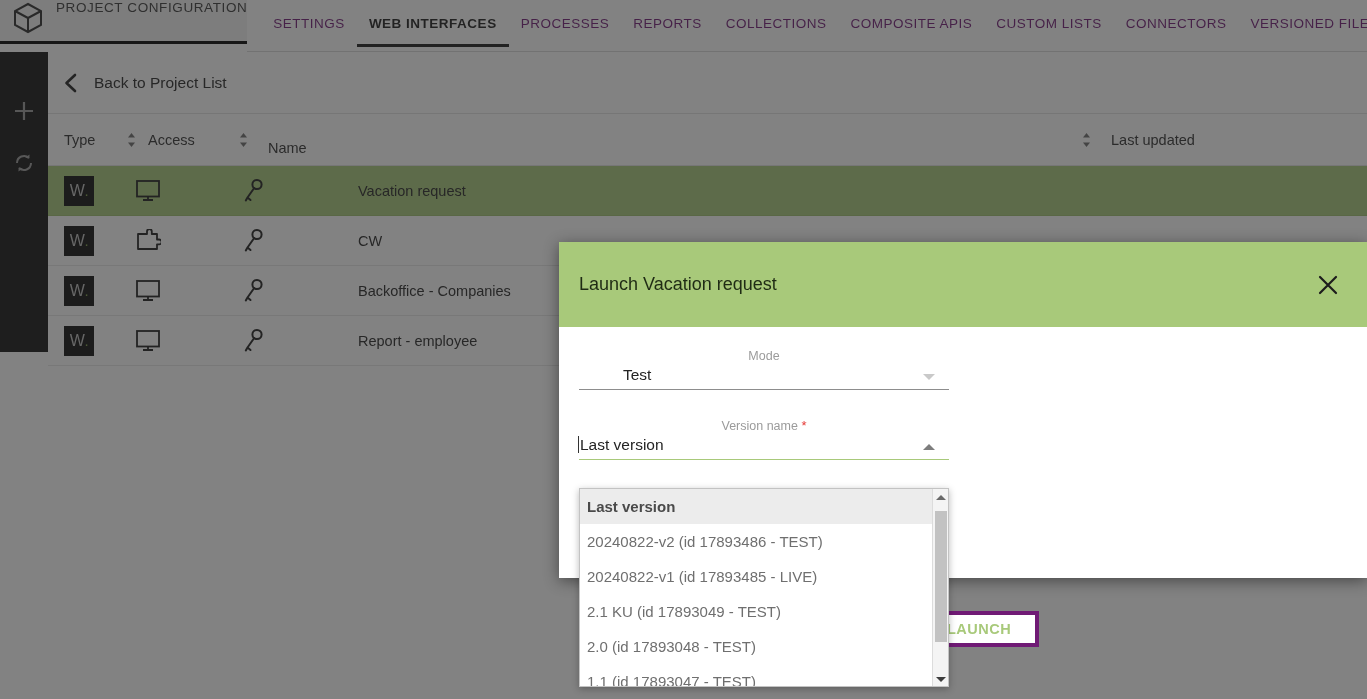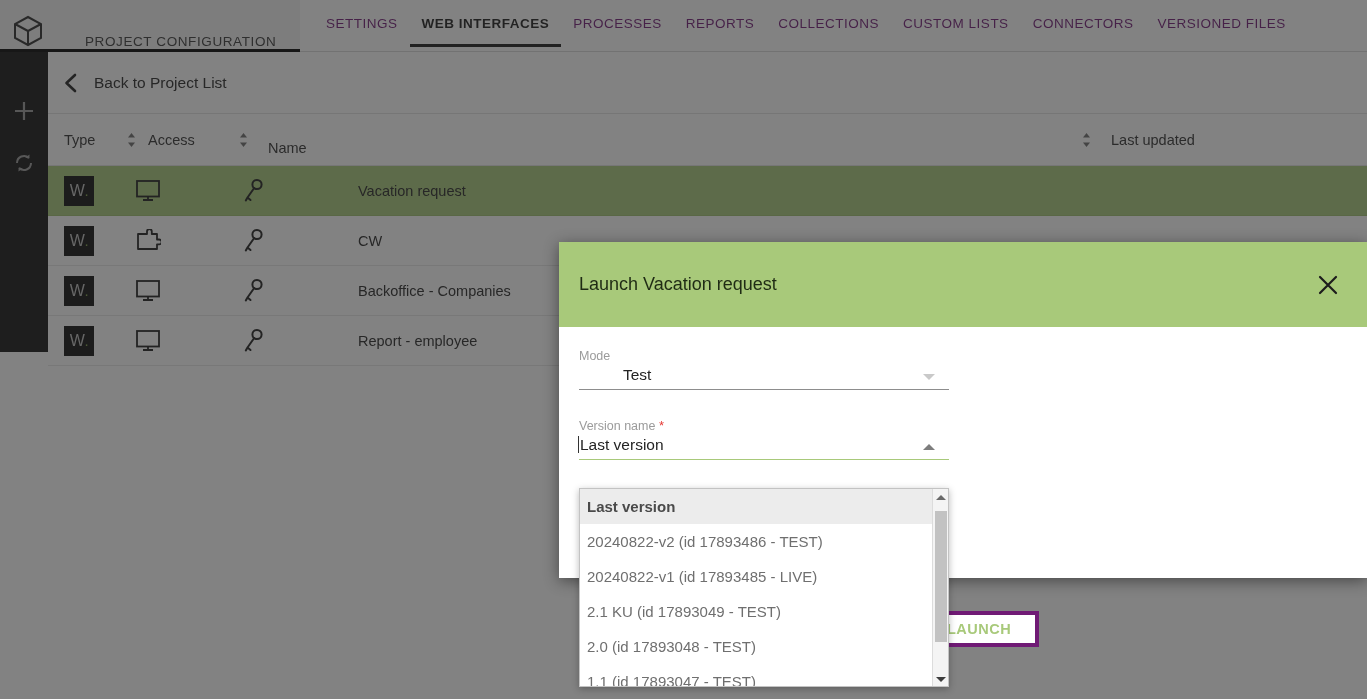--- a/index.html
+++ b/index.html
@@ -22,26 +22,25 @@
   }
 
   
   .topbar {
     position: absolute; top: 0; left: 0;
     width: 1367px; height: 52px;
     background: #ffffff;
     display: flex; align-items: stretch;
   }
   .brand-block {
-    width: 300px; height: 52px;
+    width: 300px; height: 44px;
     background: #f2f2f2;
-    display: flex; align-items: flex-end;
+    display: flex; align-items: flex-start;
     padding-left: 10px;
     border-bottom: 3px solid #000000;
-    gap: 29px;
   }
   .cube-icon { width: 36px; height: 36px; flex: 0 0 36px; }
   .brand-text {
     margin-left: 10px;
     font-size: 13.5px;
     letter-spacing: 0.6px;
     color: #3a3a3a;
     white-space: nowrap;
   }
   .tabs {
@@ -163,21 +162,21 @@
   .modal-title { flex: 1; font-size: 18px; color: #1f2b14; }
   .modal-close {
     width: 26px; height: 26px;
     display: flex; align-items: center; justify-content: center;
     cursor: pointer;
   }
   .modal-body { padding: 22px 20px 0 20px; position: relative; height: 251px; }
 
   .field { width: 370px; margin-bottom: 28px; }
   .field-label {
-    font-size: 12.5px; color: #9b9b9b; margin-bottom: 3px;
+    font-size: 12.5px; color: #9b9b9b; margin-bottom: 3px; text-align: center;
   }
   .req { color: #e53935; font-size: 13px; }
   .field-ctl {
     position: relative;
     border-bottom: 1px solid #8d8d8d;
     padding-bottom: 5px;
   }
   .field-ctl.focused { border-bottom: 1px solid #a8c97a; }
   .field-val { font-size: 15.5px; color: #242424; margin-left: 44px; }
   .field-val.caret { border-left: 1px solid #333; padding-left: 1px; margin-left: -1px; }
@@ -263,20 +262,21 @@
           </svg>
         </span>
         <span class="brand-text">PROJECT CONFIGURATION</span>
       </div>
       <div class="tabs" id="tabbar">
           <div class="tab">SETTINGS</div>
           <div class="tab active">WEB INTERFACES</div>
           <div class="tab">PROCESSES</div>
           <div class="tab">REPORTS</div>
           <div class="tab">COLLECTIONS</div>
+          <div class="tab">COMPOSITE APIS</div>
           <div class="tab">CUSTOM LISTS</div>
           <div class="tab">CONNECTORS</div>
           <div class="tab">VERSIONED FILES</div>
         </div>
     </div>
 
     <div class="rail">
       <div class="rail-btn">
         <svg width="24" height="24" viewBox="0 0 24 24">
           <path d="M12 3 V21 M3 12 H21" stroke="#9a9a9a" stroke-width="2.2" fill="none"></path>

